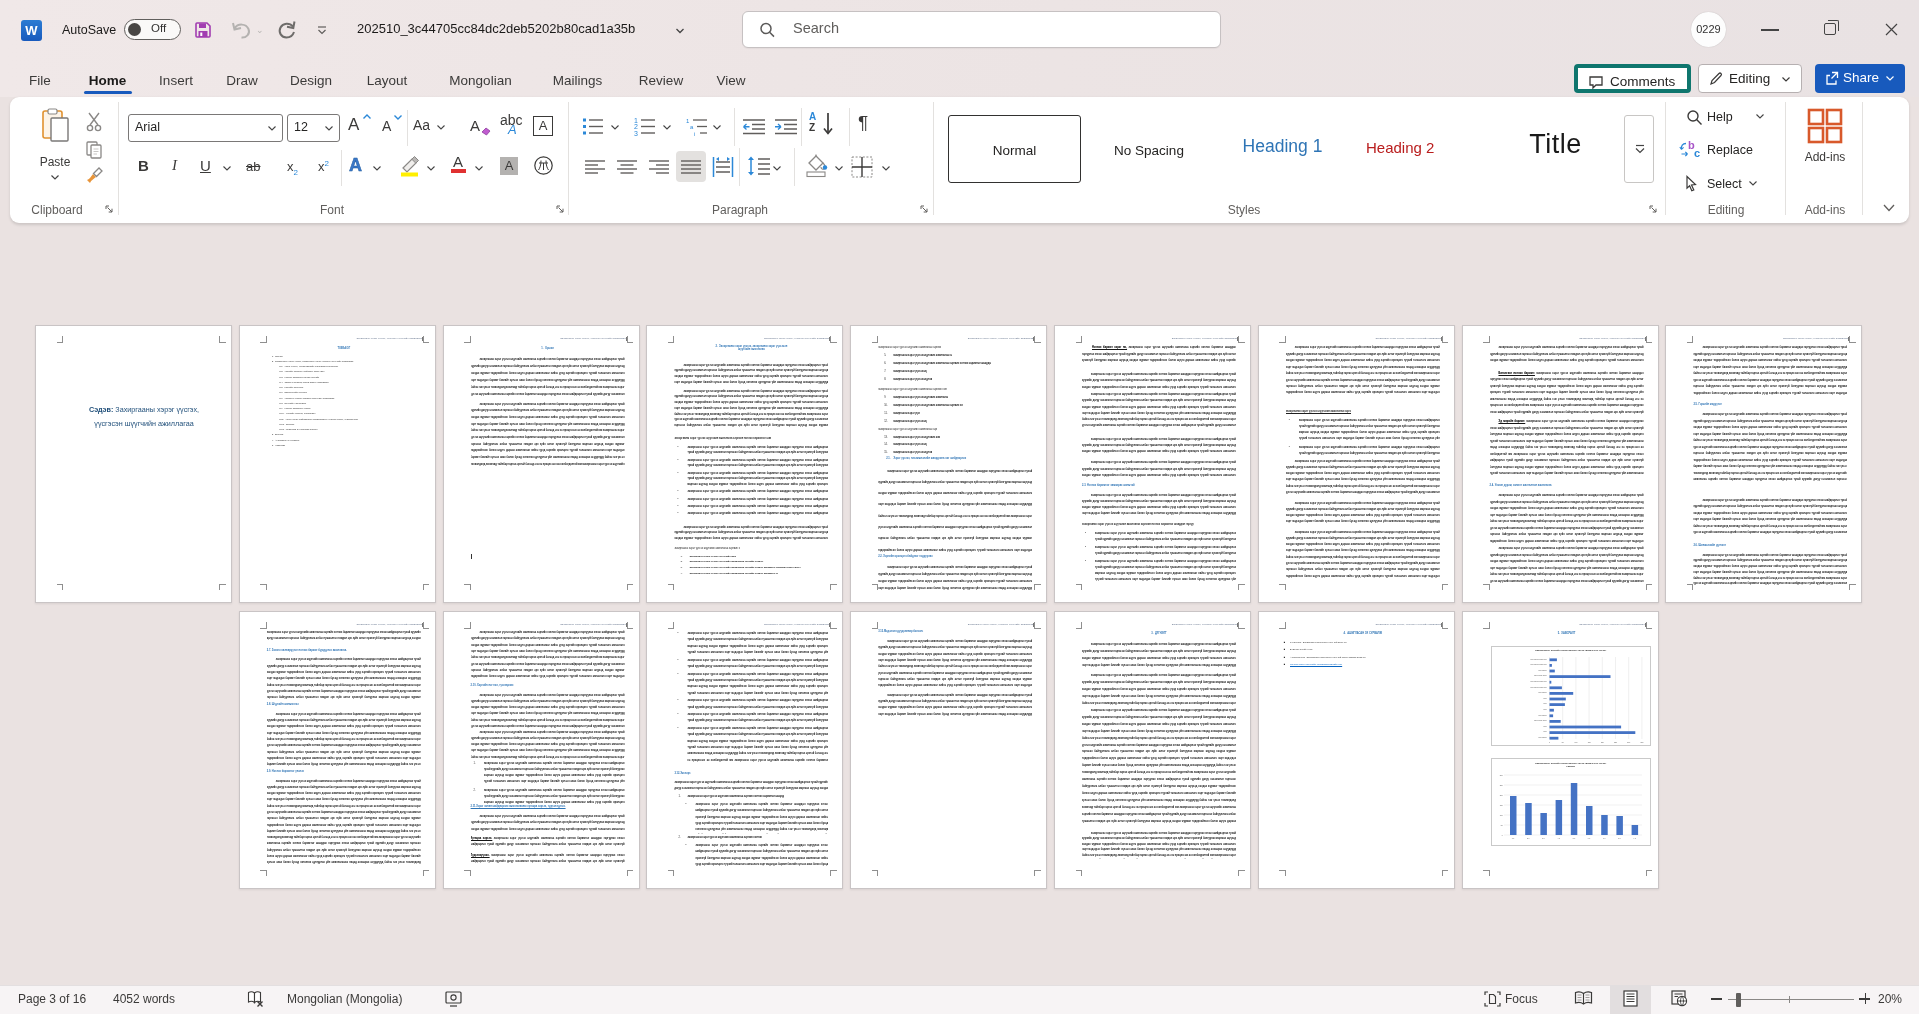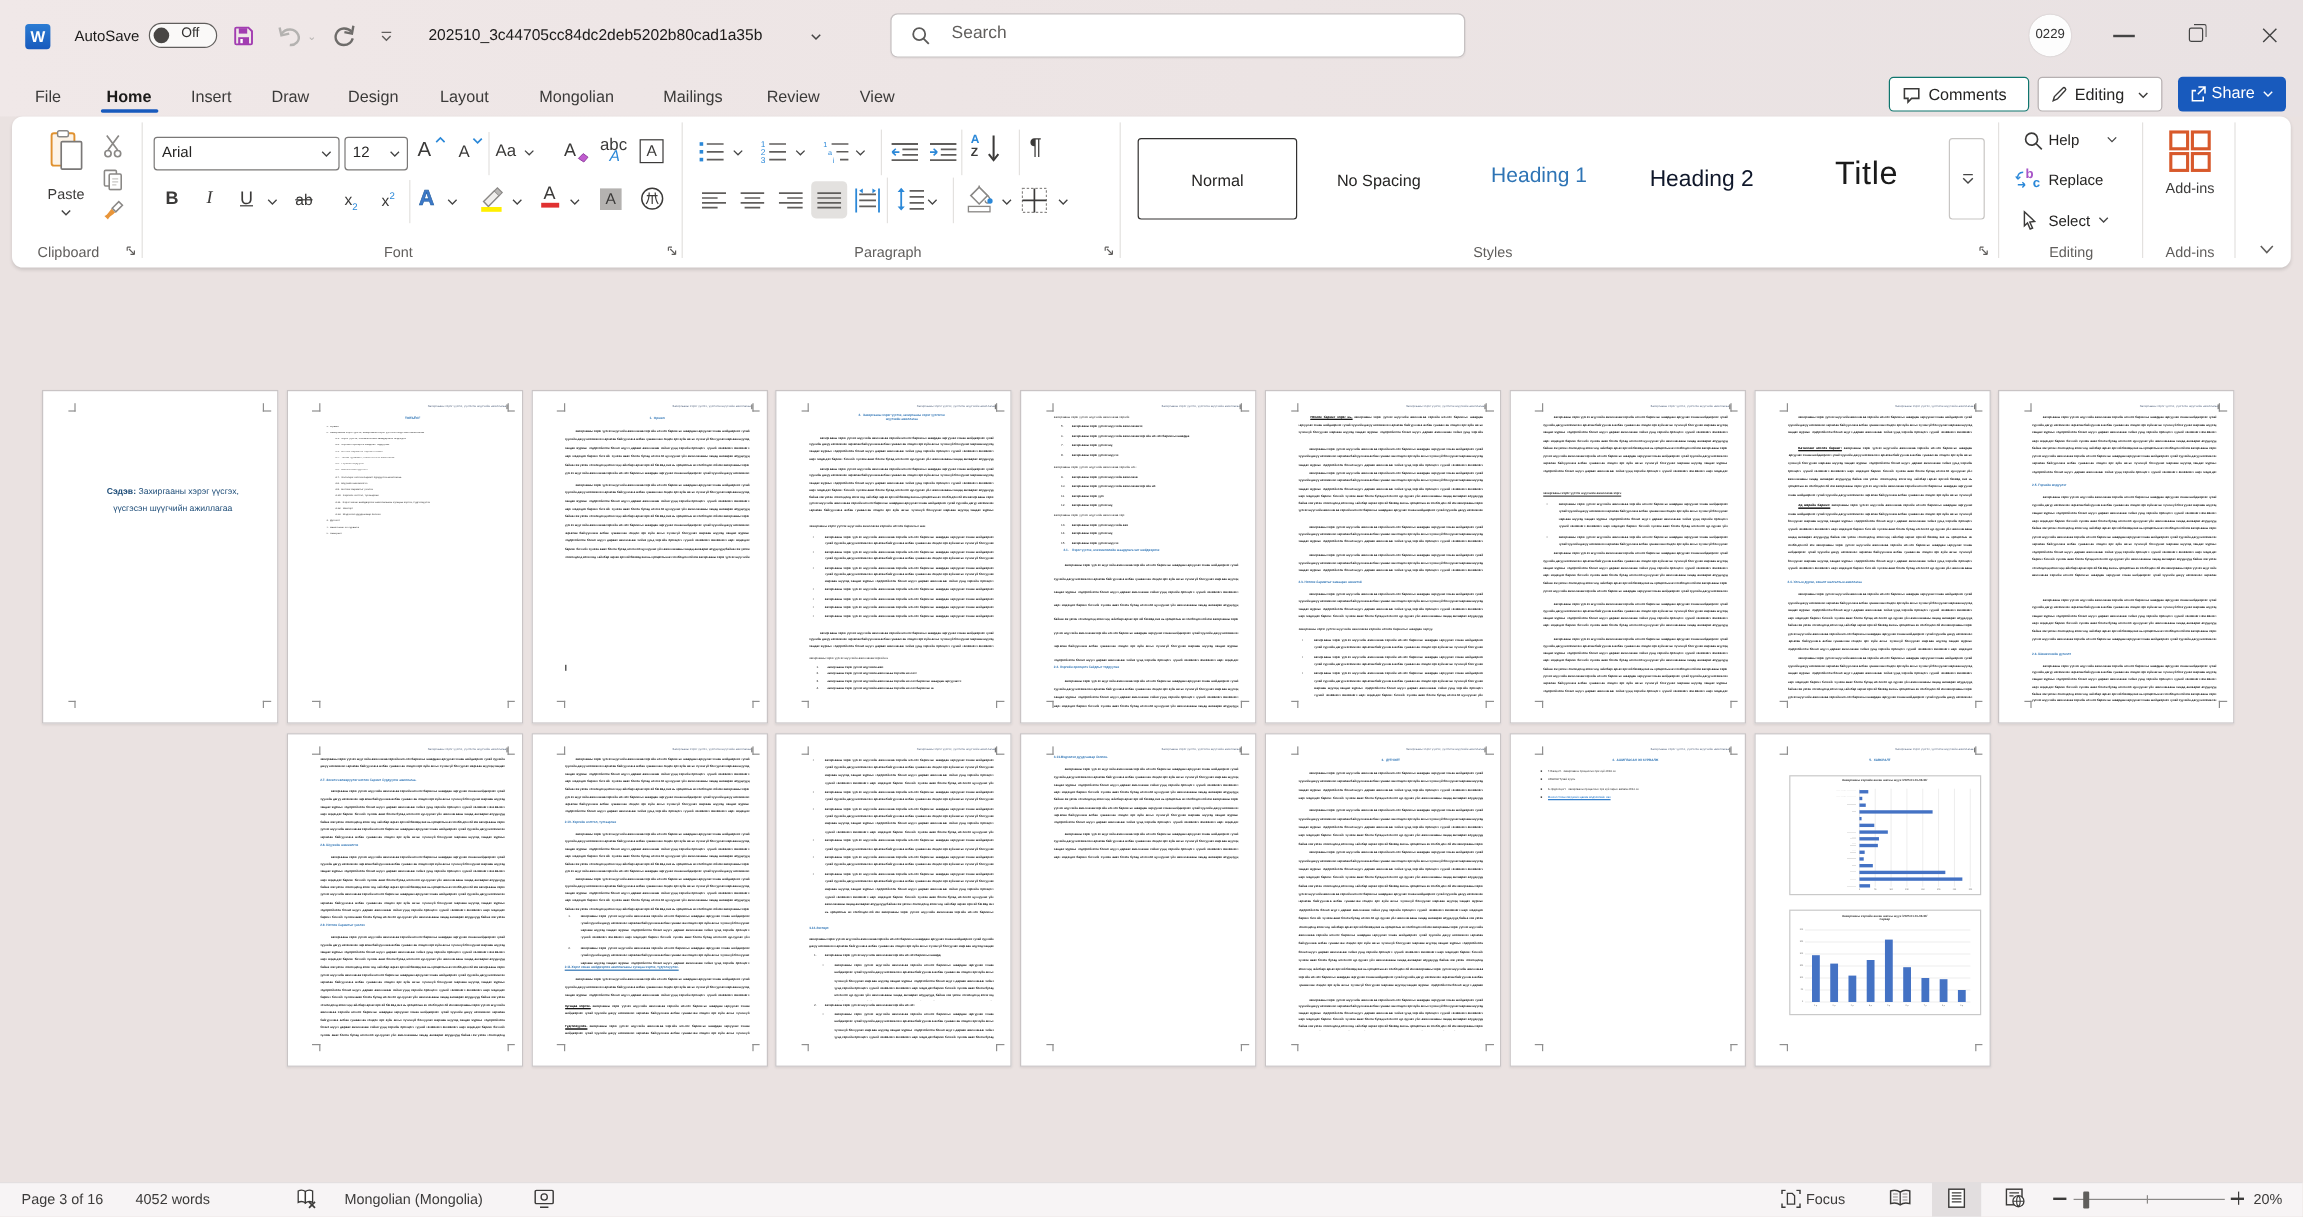--- a/index.html
+++ b/index.html
@@ -65,21 +65,21 @@
 <div class="mi" style="left:176px;">Insert</div>
 <div class="mi" style="left:242px;">Draw</div>
 <div class="mi" style="left:311px;">Design</div>
 <div class="mi" style="left:387px;">Layout</div>
 <div class="mi" style="left:480.5px;">Mongolian</div>
 <div class="mi" style="left:577.5px;">Mailings</div>
 <div class="mi" style="left:661px;">Review</div>
 <div class="mi" style="left:731px;">View</div>
 <div class="mi" style="left:792.5px;margin-top:40px;">Help</div>
 <div class="abs" style="left:84px;top:91px;width:48px;height:3px;background:#185abd;border-radius:2px"></div>
-<div class="abs" style="left:1574px;top:64px;width:117px;height:29px;background:#fff;border:1px solid #0f766e;border-radius:4px">
+<div class="abs" style="left:1574px;top:64px;width:117px;height:29px;background:#fff;border:4px solid #0f766e;border-radius:4px">
 <svg class="abs" style="left:10px;top:7px" width="16" height="15" viewBox="0 0 16 15">
       <path d="M2 2 H14 V10 H8 L5 13 V10 H2 Z" fill="none" stroke="#3b3a39" stroke-width="1.3"></path>
     </svg>
 <div class="abs" style="left:32px;top:6px;font-size:13.5px;color:#252423">Comments</div>
   </div>
 <div class="abs" style="left:1698px;top:64px;width:104px;height:29px;background:#fff;border:1px solid #b6b0b1;border-radius:4px">
 <svg class="abs" style="left:9px;top:6px" width="16" height="16" viewBox="0 0 16 16">
       <path d="M3 13 L4 9.5 L11 2.5 A1.4 1.4 0 0 1 13 4.5 L6.5 11.5 Z" fill="none" stroke="#3b3a39" stroke-width="1.2"></path>
     </svg>
 <div class="abs" style="left:30px;top:6px;font-size:13.5px;color:#252423">Editing</div>
@@ -321,21 +321,21 @@
 <path d="M11 1 V21 M1 11 H21" stroke="#3b3a39" stroke-width="1.4"></path>
   </svg>
 <svg class="abs" style="left:881px;top:165px" width="10" height="8" viewBox="0 0 10 8">
     <path d="M1.5 1.5 L5 5 L8.5 1.5" fill="none" stroke="#444" stroke-width="1.1"></path>
   </svg>
 <div class="abs" style="left:948px;top:115px;width:133px;height:68px;background:#fff;border:1.6px solid #323130;border-radius:3px;box-shadow:inset 0 0 0 1.5px #fff">
 <div class="abs" style="left:0;right:0;top:27px;text-align:center;font-size:13.5px;color:#252423">Normal</div>
   </div>
 <div class="abs" style="left:1096px;top:143px;width:106px;text-align:center;font-size:13.5px;color:#252423">No Spacing</div>
 <div class="abs" style="left:1226px;top:136px;width:113px;text-align:center;font-size:17.5px;color:#2e74b5;font-family:Liberation Sans">Heading 1</div>
-<div class="abs" style="left:1366px;top:139px;width:104px;text-align:center;font-size:19px;color:#0f172a">Heading 2</div>
+<div class="abs" style="left:1366px;top:139px;width:104px;text-align:left;font-size:15px;color:#b91c1c">Heading 2</div>
 <div class="abs" style="left:1498px;top:129px;width:115px;text-align:center;font-size:27px;color:#1a1a1a;letter-spacing:.5px">Title</div>
 <div class="abs" style="left:1624px;top:115px;width:30px;height:68px;border:1px solid #c8c6c4;border-radius:3px">
 <svg class="abs" style="left:9px;top:27px" width="12" height="12" viewBox="0 0 12 12">
       <path d="M2 2.5 H10" stroke="#444" stroke-width="1.2"></path>
       <path d="M2 5.5 L6 9.5 L10 5.5" fill="none" stroke="#444" stroke-width="1.2"></path>
     </svg>
   </div>
 <svg class="abs" style="left:1686px;top:109px" width="17" height="17" viewBox="0 0 17 17">
 <circle cx="7" cy="7" r="5" fill="none" stroke="#3b3a39" stroke-width="1.4"></circle>
     <path d="M10.6 10.6 L15.5 15.5" stroke="#3b3a39" stroke-width="1.4"></path>

